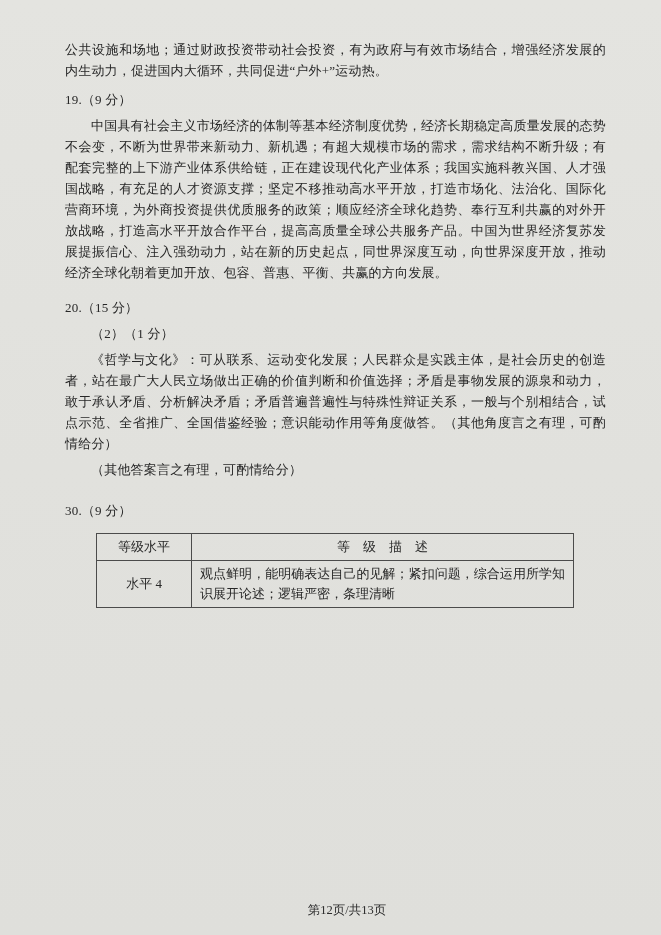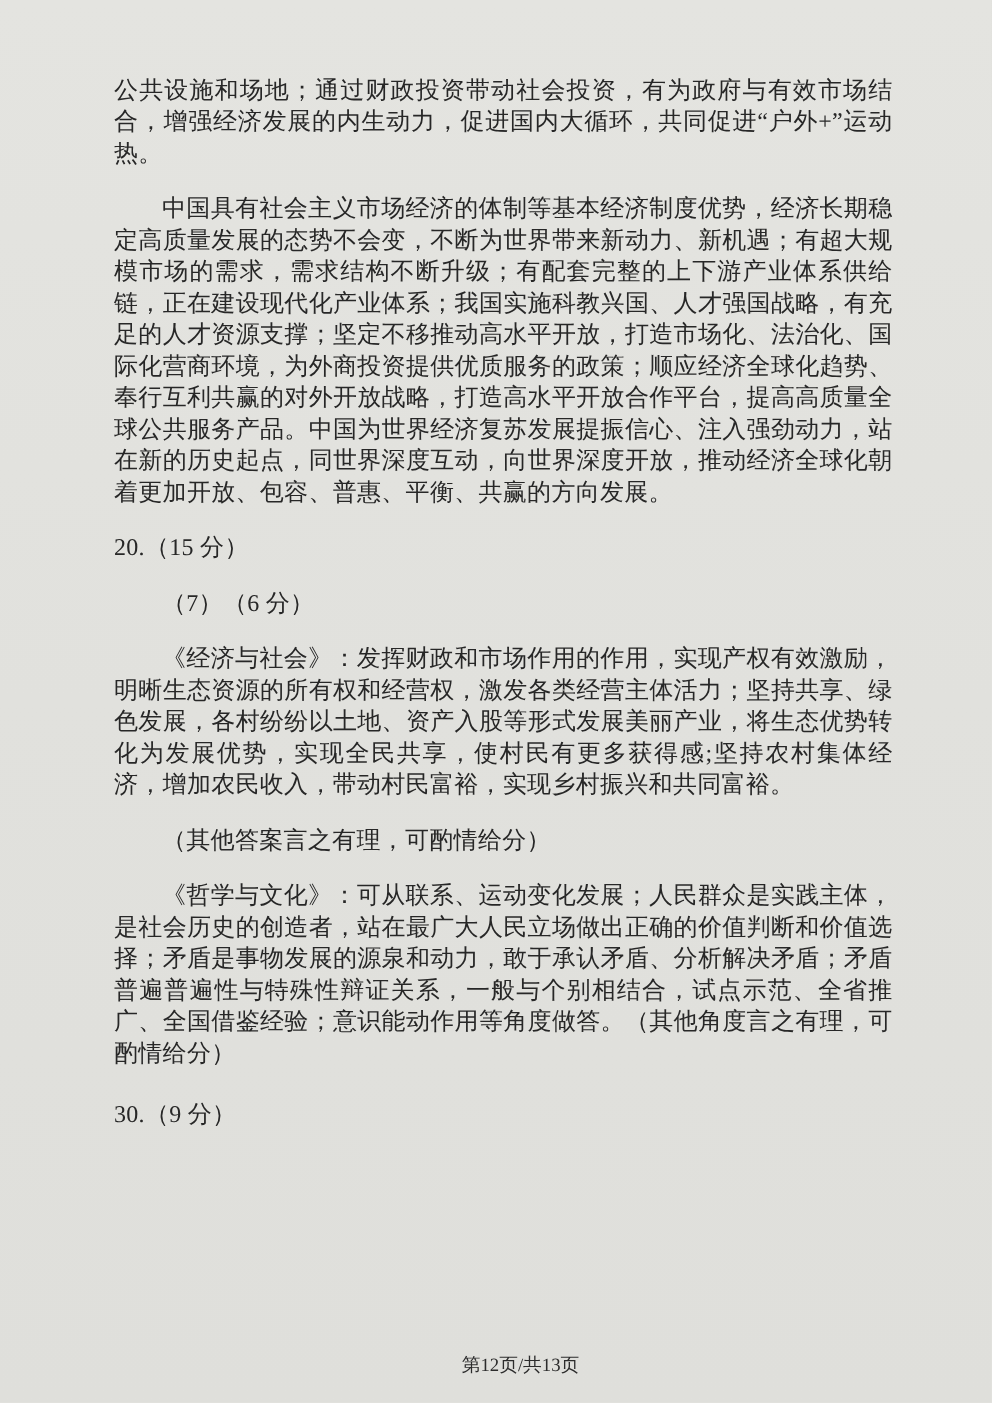--- a/index.html
+++ b/index.html
@@ -13,22 +13,22 @@
     overflow: hidden;
   }
   .page {
     position: absolute;
     top: 0; left: 0; right: 0; bottom: 0;
     background: linear-gradient(180deg, #e4e4e0 0%, #e1e1dd 50%, #dfdfdb 100%);
     padding: 34px 50px 0 60px;
     box-sizing: border-box;
   }
   .doc p {
-    margin: 16px;
-    font-size: 16px;
+    margin: 5px;
+    font-size: 13px;
     line-height: 21px;
     text-align: justify;
     letter-spacing: 0.2px;
   }
   .indent { text-indent: 2em; }
   .q-label { margin-top: 8px !important; }
   .gap-lg { margin-top: 14px !important; }
   .gap-xl { margin-top: 20px !important; }
   table.grade-table {
     border-collapse: collapse;
@@ -58,27 +58,41 @@
   }
 </style>
 </head>
 <body>
 
 <div class="page">
   <div class="doc">
 
     <p>公共设施和场地；通过财政投资带动社会投资，有为政府与有效市场结合，增强经济发展的内生动力，促进国内大循环，共同促进“户外+”运动热。</p>
 
+    <p class="q-label">19.（9 分）</p>
     <p class="indent">中国具有社会主义市场经济的体制等基本经济制度优势，经济长期稳定高质量发展的态势不会变，不断为世界带来新动力、新机遇；有超大规模市场的需求，需求结构不断升级；有配套完整的上下游产业体系供给链，正在建设现代化产业体系；我国实施科教兴国、人才强国战略，有充足的人才资源支撑；坚定不移推动高水平开放，打造市场化、法治化、国际化营商环境，为外商投资提供优质服务的政策；顺应经济全球化趋势、奉行互利共赢的对外开放战略，打造高水平开放合作平台，提高高质量全球公共服务产品。中国为世界经济复苏发展提振信心、注入强劲动力，站在新的历史起点，同世界深度互动，向世界深度开放，推动经济全球化朝着更加开放、包容、普惠、平衡、共赢的方向发展。</p>
 
     <p class="q-label gap-lg">20.（15 分）</p>
-    <p class="indent">（7）（6 分）</p>
-    <p class="indent">《经济与社会》：发挥财政和市场作用的作用，实现产权有效激励，明晰生态资源的所有权和经营权，激发各类经营主体活力；坚持共享、绿色发展，各村纷纷以土地、资产入股等形式发展美丽产业，将生态优势转化为发展优势，实现全民共享，使村民有更多获得感;坚持农村集体经济，增加农民收入，带动村民富裕，实现乡村振兴和共同富裕。</p>
+    <p class="indent">（2）（1 分）</p>
+    <p class="indent">《哲学与文化》：可从联系、运动变化发展；人民群众是实践主体，是社会历史的创造者，站在最广大人民立场做出正确的价值判断和价值选择；矛盾是事物发展的源泉和动力，敢于承认矛盾、分析解决矛盾；矛盾普遍普遍性与特殊性辩证关系，一般与个别相结合，试点示范、全省推广、全国借鉴经验；意识能动作用等角度做答。（其他角度言之有理，可酌情给分）</p>
     <p class="indent">（其他答案言之有理，可酌情给分）</p>
-    <p class="indent">《哲学与文化》：可从联系、运动变化发展；人民群众是实践主体，是社会历史的创造者，站在最广大人民立场做出正确的价值判断和价值选择；矛盾是事物发展的源泉和动力，敢于承认矛盾、分析解决矛盾；矛盾普遍普遍性与特殊性辩证关系，一般与个别相结合，试点示范、全省推广、全国借鉴经验；意识能动作用等角度做答。（其他角度言之有理，可酌情给分）</p>
 
     <p class="q-label gap-xl">30.（9 分）</p>
 
+    <table class="grade-table">
+      <thead>
+        <tr>
+          <th class="col-level">等级水平</th>
+          <th>等　级　描　述</th>
+        </tr>
+      </thead>
+      <tbody>
+        <tr>
+          <td class="col-level">水平 4</td>
+          <td class="col-desc">观点鲜明，能明确表达自己的见解；紧扣问题，综合运用所学知识展开论述；逻辑严密，条理清晰</td>
+        </tr>
+      </tbody>
+    </table>
 
   </div>
 
   <div class="footer">第12页/共13页</div>
 </div>
 
 </body></html>

